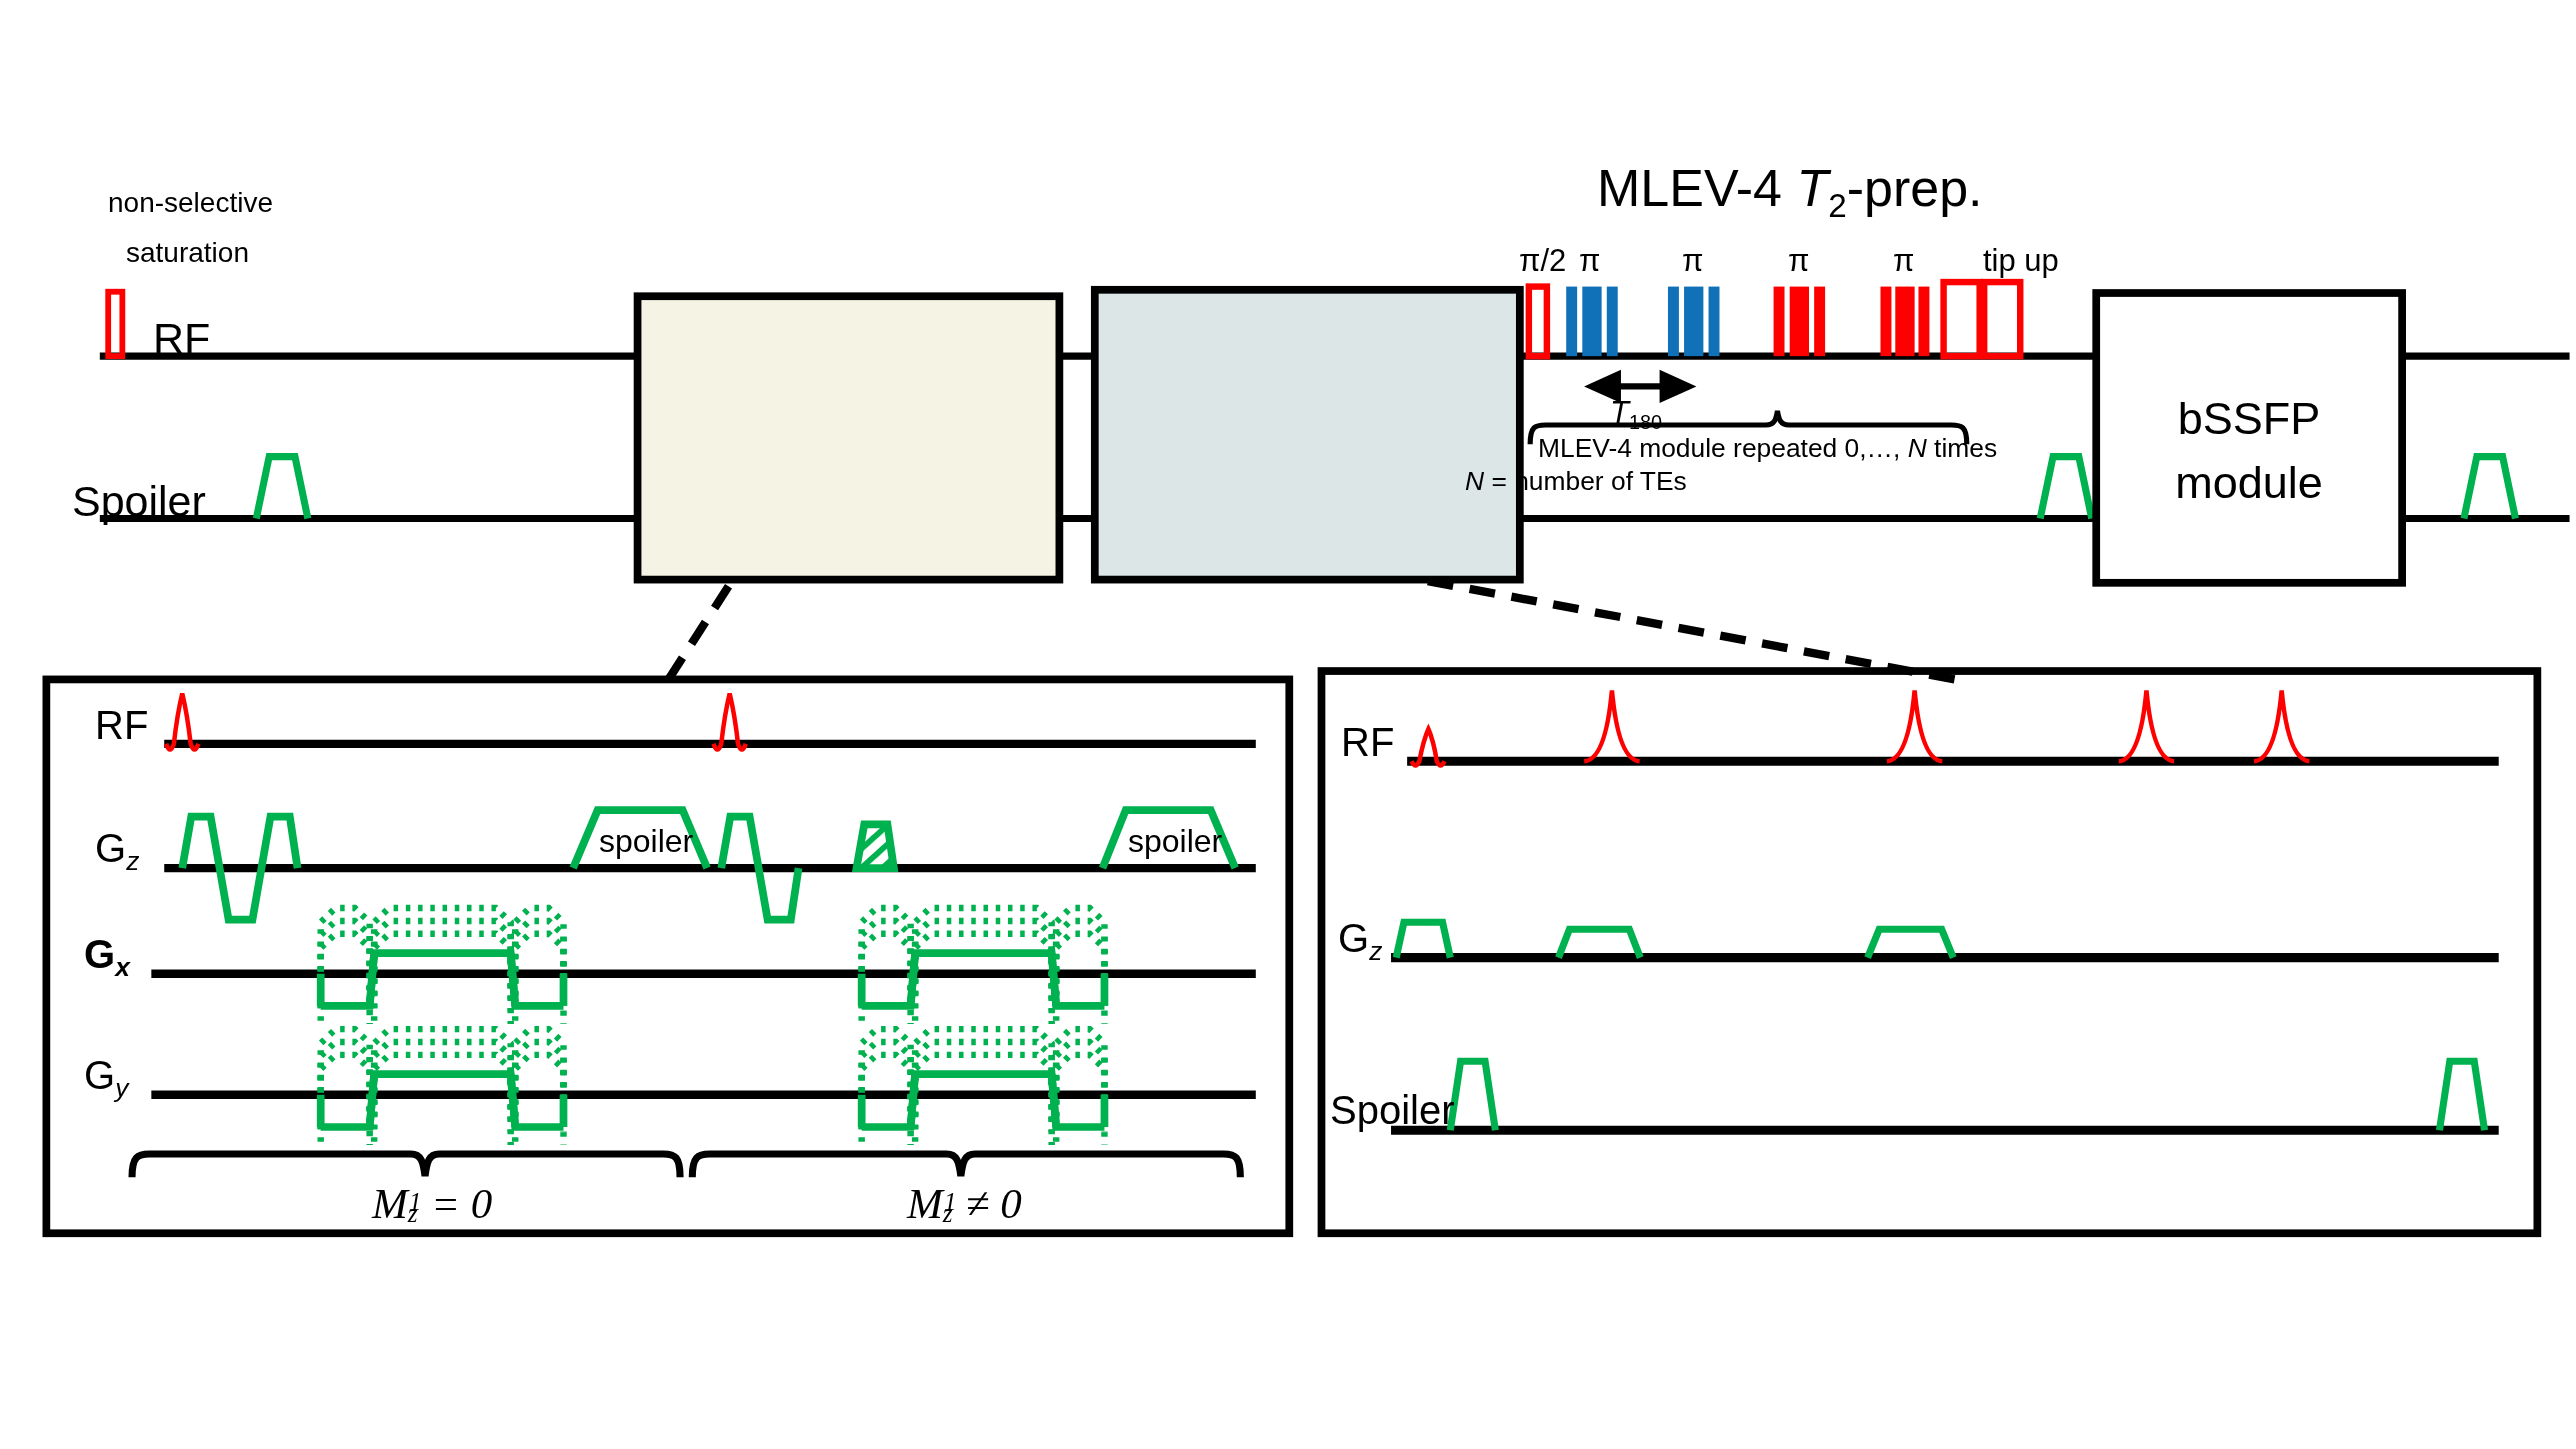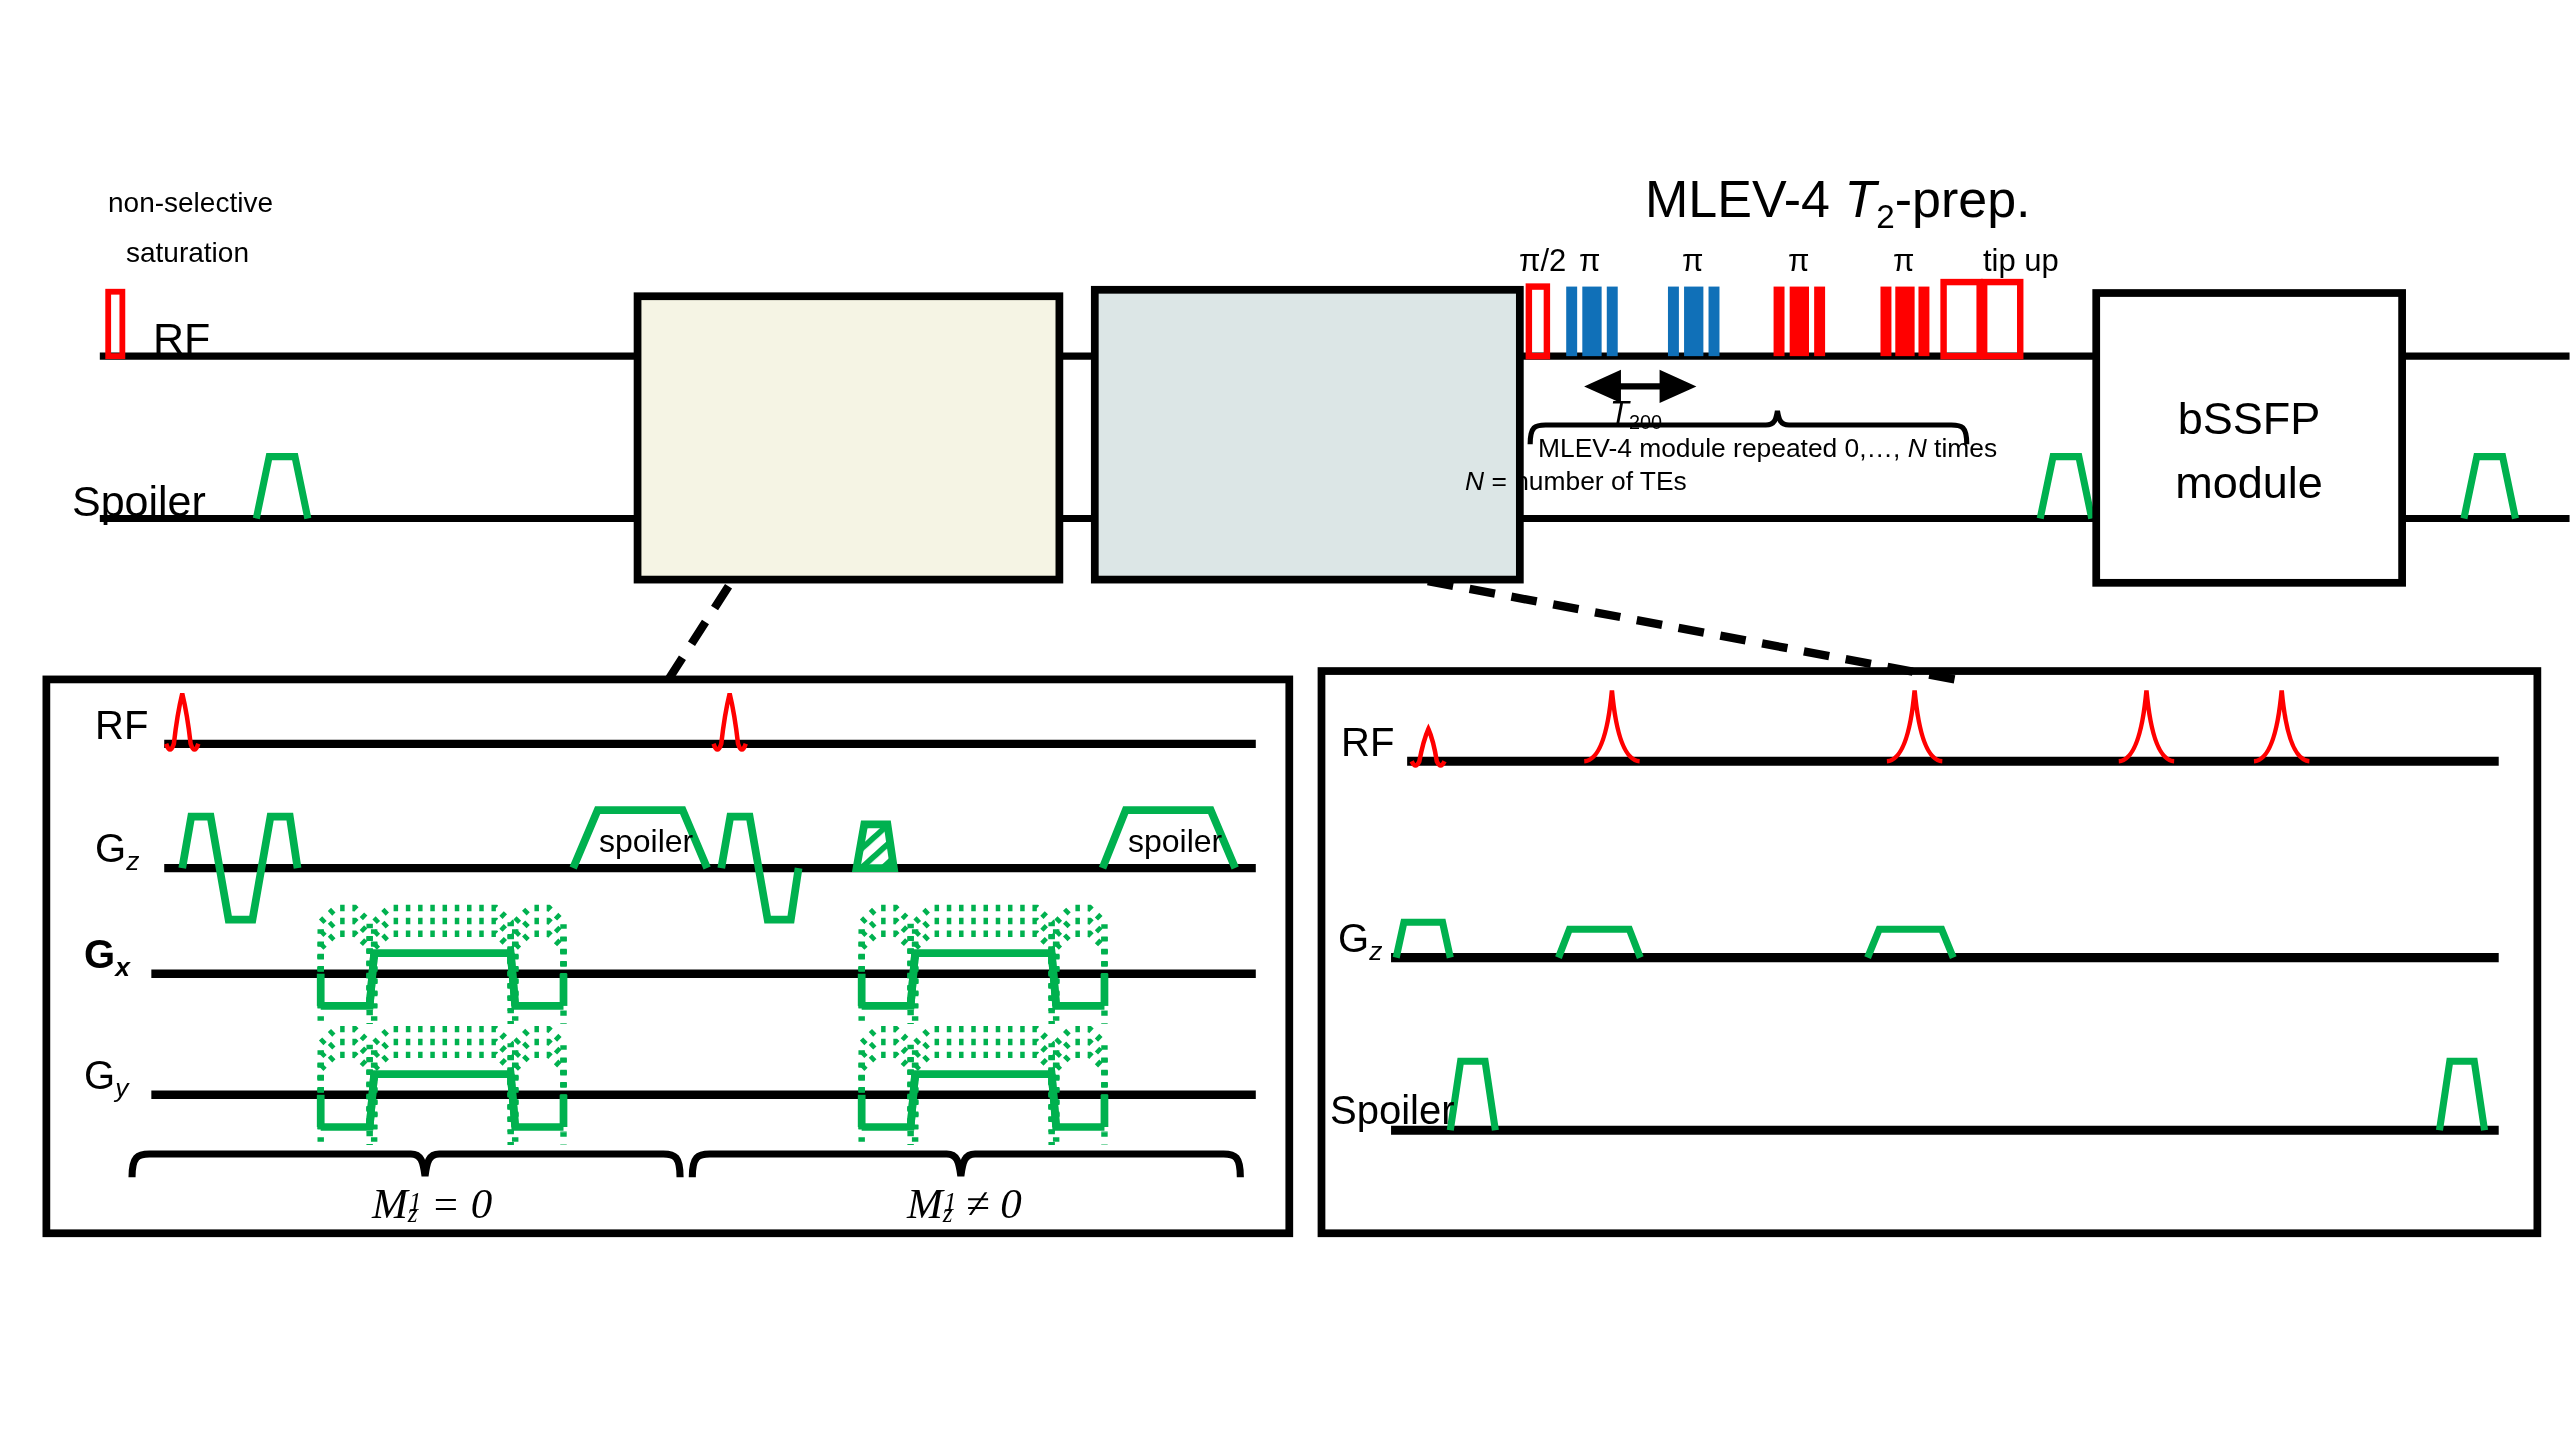--- a/index.html
+++ b/index.html
@@ -250,30 +250,30 @@
       <polyline points="3788,1755 3804,1648 3842,1648 3858,1755" fill="none" stroke="#00B14F" stroke-width="11"></polyline>
     </g>
   </svg>
 
   <div class="lbl lbl-small" style="left:108px; top:187px;">non-selective</div>
   <div class="lbl lbl-small" style="left:126px; top:237px;">saturation</div>
 
   <div class="lbl lbl-rf" style="left:153px; top:314px;">RF</div>
   <div class="lbl lbl-spoiler" style="left:72px; top:477px;">Spoiler</div>
 
-  <div class="lbl lbl-title" style="left:1597px; top:169px;margin-left:48px;"><span>MLEV-4 </span><span class="italic">T</span><span class="sub">2</span><span>-prep.</span></div>
+  <div class="lbl lbl-title" style="left:1597px; top:158px;"><span>MLEV-4 </span><span class="italic">T</span><span class="sub">2</span><span>-prep.</span></div>
 
   <div class="lbl lbl-pi" style="left:1519px; top:243px;">π/2</div>
   <div class="lbl lbl-pi" style="left:1579px; top:243px;">π</div>
   <div class="lbl lbl-pi" style="left:1682px; top:243px;">π</div>
   <div class="lbl lbl-pi" style="left:1788px; top:243px;">π</div>
   <div class="lbl lbl-pi" style="left:1893px; top:243px;">π</div>
   <div class="lbl lbl-pi" style="left:1945px; top:243px;margin-left:38px;">tip up</div>
 
-  <div class="lbl" style="left:1610px; top:395px; font-size:31px;"><span class="italic">T</span><span class="sub">200</span></div>
+  <div class="lbl" style="left:1610px; top:395px; font-size:31px;"><span class="italic">T</span><span class="sub">180</span></div>
 
   <div class="lbl" style="left:1538px; top:433px; font-size:26.4px;"><span>MLEV-4 module repeated 0,…, </span><span class="italic">N</span><span> times</span></div>
   <div class="lbl" style="left:1465px; top:466px; font-size:26.4px;"><span class="italic">N</span><span> = number of TEs</span></div>
 
   <div class="lbl lbl-box" style="left:2096px; top:387px; width:306px;">
     <div>bSSFP</div>
     <div>module</div>
   </div>
 
   <div class="lbl" style="left:95px; top:703px; font-size:40px;">RF</div>

